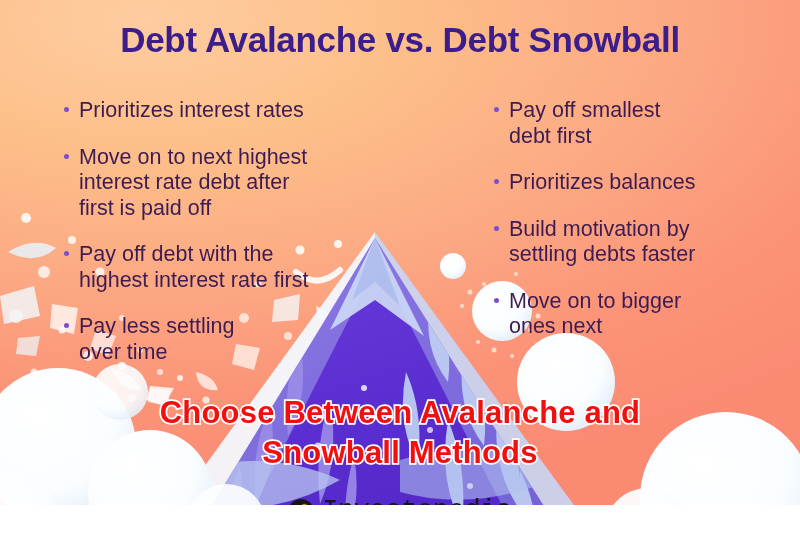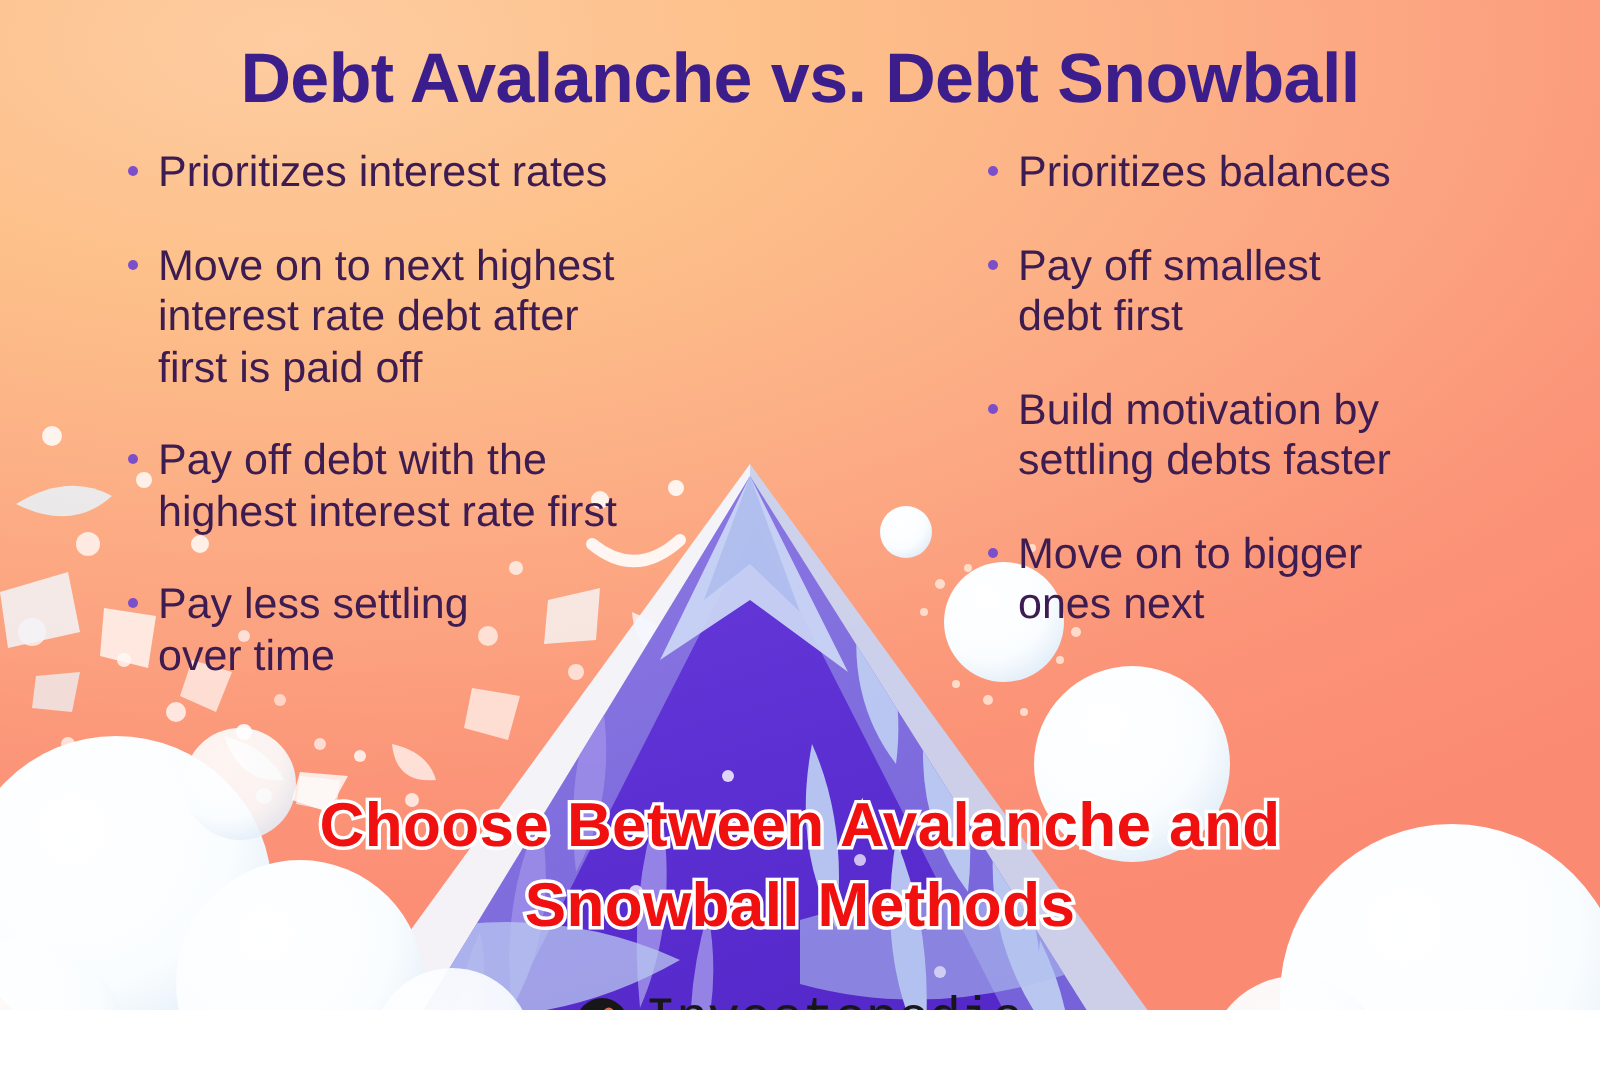--- a/index.html
+++ b/index.html
@@ -22,21 +22,21 @@
   .title{
     position:absolute;left:0;top:20px;width:800px;
     text-align:center;
     font-size:35px;font-weight:bold;
     letter-spacing:-0.3px;
     color:#3B1E8C;
     font-family:"Liberation Sans",sans-serif;
   }
 
   
-  .col{position:absolute;}
+  .col{position:absolute;margin-top:24px;}
   .col-left{left:62px;top:74px;width:330px;}
   .col-right{left:492px;top:74px;width:300px;}
 
   .bullet{
     position:relative;
     padding-left:17px;
     margin-bottom:21px;
     color:#3D1C52;
     font-size:21.5px;
     line-height:25.5px;
@@ -241,23 +241,23 @@
     <div class="bullet">Move on to next highest
 interest rate debt after
 first is paid off</div>
     <div class="bullet">Pay off debt with the
 highest interest rate first</div>
     <div class="bullet">Pay less settling
 over time</div>
   </div>
 
   <div class="col col-right">
-    <div class="bullet">Prioritizes balances</div>
     <div class="bullet">Pay off smallest
 debt first</div>
+    <div class="bullet">Prioritizes balances</div>
     <div class="bullet">Build motivation by
 settling debts faster</div>
     <div class="bullet">Move on to bigger
 ones next</div>
   </div>
 
   <div class="cta">Choose Between Avalanche and
 Snowball Methods</div>
 
   <div class="logo">

